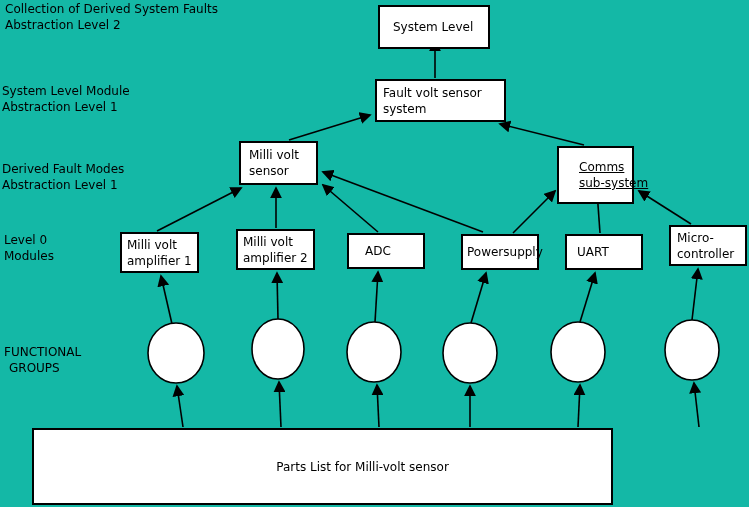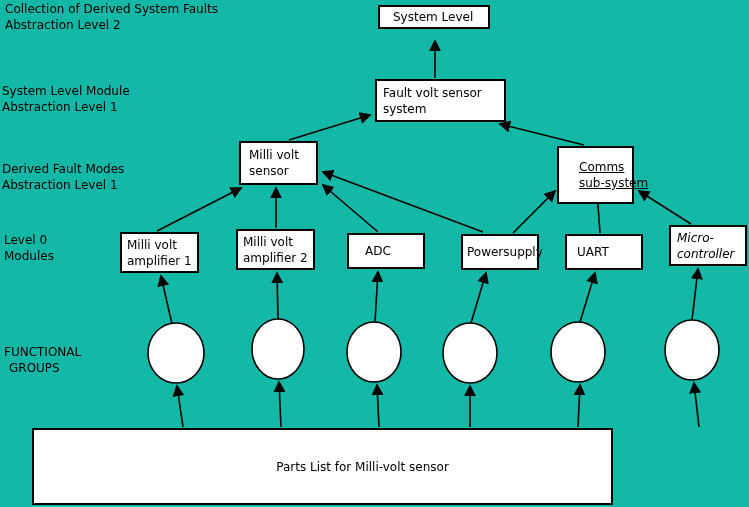--- a/index.html
+++ b/index.html
@@ -94,21 +94,21 @@
   </div>
   <div class="rowlabel" style="left:4px; top:232px;">
     <div class="ln">Level 0</div>
     <div class="ln">Modules</div>
   </div>
   <div class="rowlabel" style="left:4px; top:344px;">
     <div class="ln">FUNCTIONAL</div>
     <div class="ln" style="padding-left:5px;">GROUPS</div>
   </div>
 
-  <div class="box" style="left:378px; top:5px; width:112px; height:24px; padding-left:13px;">
+  <div class="box" style="left:378px; top:5px; width:112px; height:44px; padding-left:13px;">
     <div class="ln">System Level</div>
   </div>
 
   <div class="box" style="left:375px; top:79px; width:131px; height:43px; padding-left:6px;">
     <div class="ln">Fault volt sensor</div>
     <div class="ln">system</div>
   </div>
 
   <div class="box" style="left:239px; top:141px; width:79px; height:44px; padding-left:8px;">
     <div class="ln">Milli volt</div>
@@ -135,21 +135,21 @@
   </div>
 
   <div class="box" style="left:461px; top:234px; width:78px; height:36px; padding-left:4px;">
     <div class="ln">Powersupply</div>
   </div>
 
   <div class="box" style="left:565px; top:234px; width:78px; height:36px; padding-left:10px;">
     <div class="ln">UART</div>
   </div>
 
-  <div class="box" style="left:669px; top:225px; width:78px; height:41px; padding-left:6px;font-style:italic;">
+  <div class="box" style="left:669px; top:225px; width:78px; height:41px; padding-left:6px;">
     <div class="ln">Micro-</div>
     <div class="ln">controller</div>
   </div>
 
   <div class="box" style="left:32px; top:428px; width:581px; height:77px; align-items:center; padding-left:80px;">
     <div class="ln">Parts List for Milli-volt sensor</div>
   </div>
 
 </div>
 

